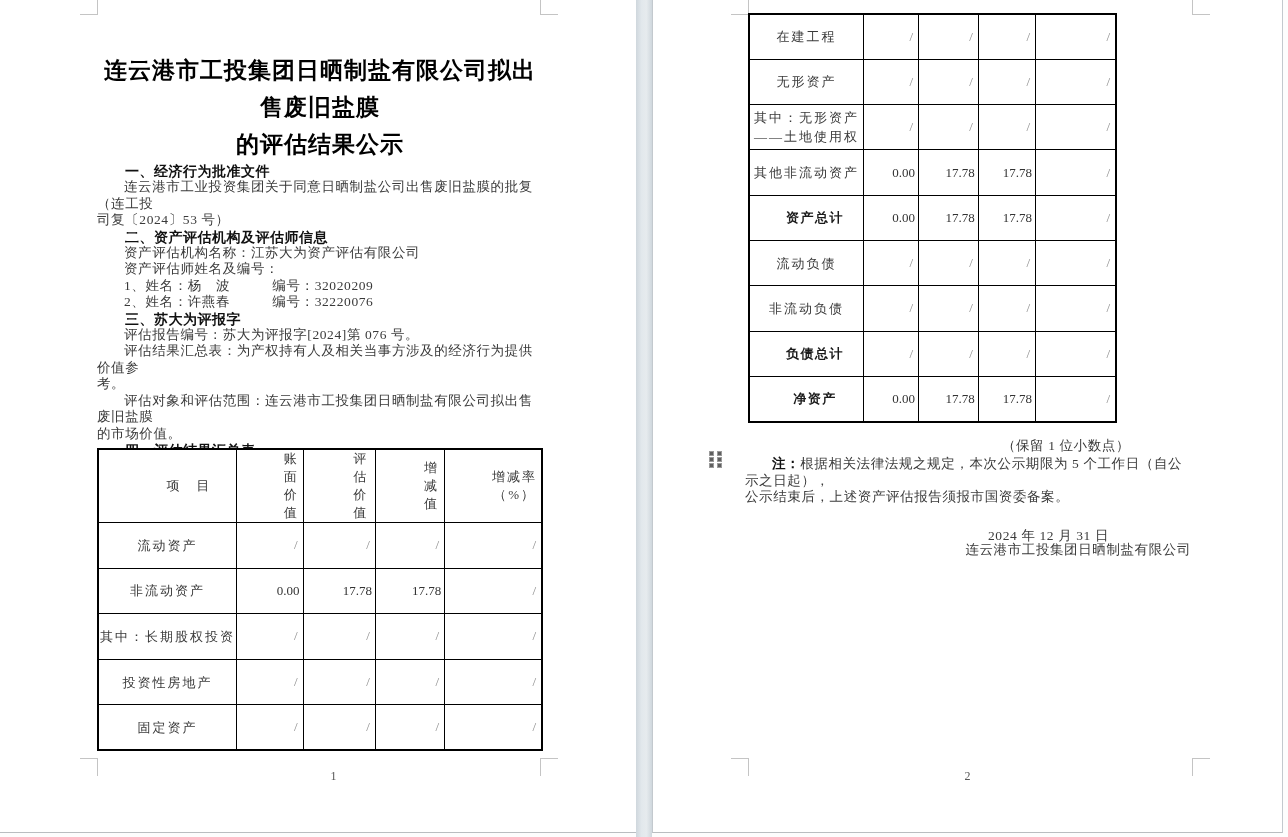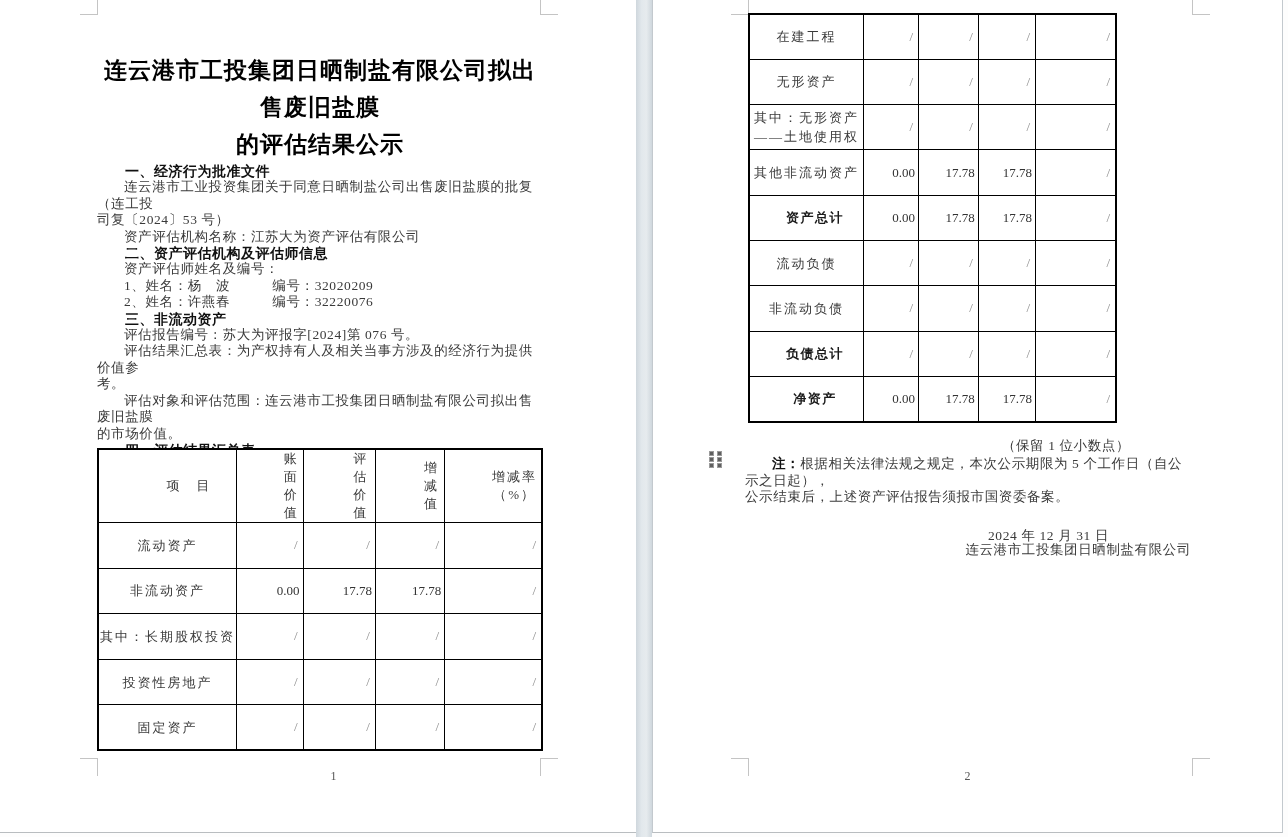--- a/index.html
+++ b/index.html
@@ -77,26 +77,26 @@
 
   <div class="content-1">
     <div class="doc-title">
       <span>连云港市工投集团日晒制盐有限公司拟出售废旧盐膜</span><br>
       <span>的评估结果公示</span>
     </div>
     <div class="paras" id="page1-paragraphs">
         <div class="para heading">一、经济行为批准文件</div>
         <div class="para indent">连云港市工业投资集团关于同意日晒制盐公司出售废旧盐膜的批复（连工投</div>
         <div class="para plain">司复〔2024〕53 号）</div>
+        <div class="para heading">二、资产评估机构及评估师信息</div>
         <div class="para indent">资产评估机构名称：江苏大为资产评估有限公司</div>
-        <div class="para heading">二、资产评估机构及评估师信息</div>
         <div class="para indent">资产评估师姓名及编号：</div>
         <div class="para indent">1、姓名：杨　波　　　编号：32020209</div>
         <div class="para indent">2、姓名：许燕春　　　编号：32220076</div>
-        <div class="para heading">三、非流动资产</div>
+        <div class="para heading">三、苏大为评报字</div>
         <div class="para indent">评估报告编号：苏大为评报字[2024]第 076 号。</div>
         <div class="para indent">评估结果汇总表：为产权持有人及相关当事方涉及的经济行为提供价值参</div>
         <div class="para plain">考。</div>
         <div class="para indent">评估对象和评估范围：连云港市工投集团日晒制盐有限公司拟出售废旧盐膜</div>
         <div class="para plain">的市场价值。</div>
         <div class="para heading">四、评估结果汇总表</div>
         <div class="para spaced">评估基准日：2024 年 11 月 30 日</div>
         <div class="para spaced">评估结果使用有效期至：2025 年 11 月 29 日</div>
         <div class="para unit">单位：人民币万元</div>
       </div>

